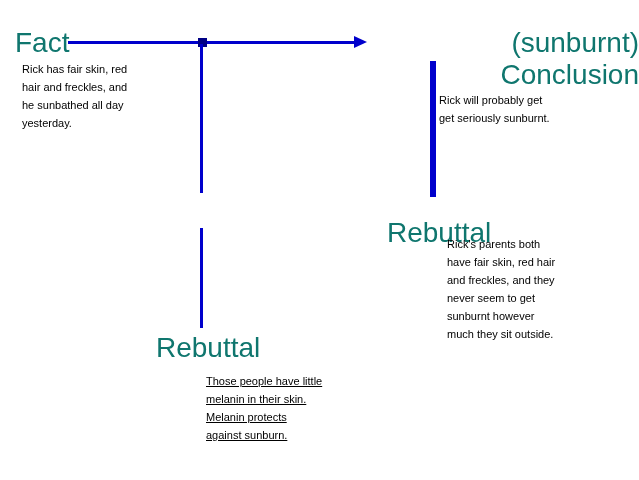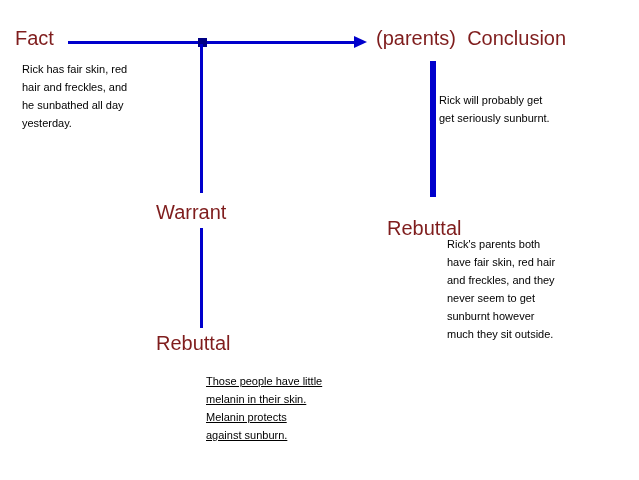--- a/index.html
+++ b/index.html
@@ -10,22 +10,22 @@
   }
   .canvas {
     position: relative;
     width: 639px;
     height: 480px;
     background: #ffffff;
     overflow: hidden;
   }
   .node-label {
     position: absolute;
-    font-size: 20px;
-    color: #7f1d1d;
+    font-size: 28px;
+    color: #0f766e;
     white-space: pre-wrap;
     letter-spacing: 0px;
     text-align: right;
   }
   .node-body {
     position: absolute;
     font-size: 11px;
     line-height: 18px;
     color: #000000;
     white-space: pre-wrap;
@@ -75,25 +75,24 @@
   <div class="line v-line-1"></div>
   <div class="line v-line-2"></div>
   <div class="line v-line-3"></div>
 
   <div class="node-label fact-label">Fact</div>
   <div class="node-body fact-body">Rick has fair skin, red
 hair and freckles, and
 he sunbathed all day
 yesterday.</div>
 
-  <div class="node-label conclusion-label">(parents)  Conclusion</div>
+  <div class="node-label conclusion-label">(sunburnt)  Conclusion</div>
   <div class="node-body conclusion-body">Rick will probably get
 get seriously sunburnt.</div>
 
-  <div class="node-label warrant-label">Warrant</div>
 
   <div class="node-label backing-label">Rebuttal</div>
   <div class="node-body backing-body">Those people have little
 melanin in their skin.
 Melanin protects
 against sunburn.</div>
 
   <div class="node-label rebuttal-label">Rebuttal</div>
   <div class="node-body rebuttal-body">Rick's parents both
 have fair skin, red hair

